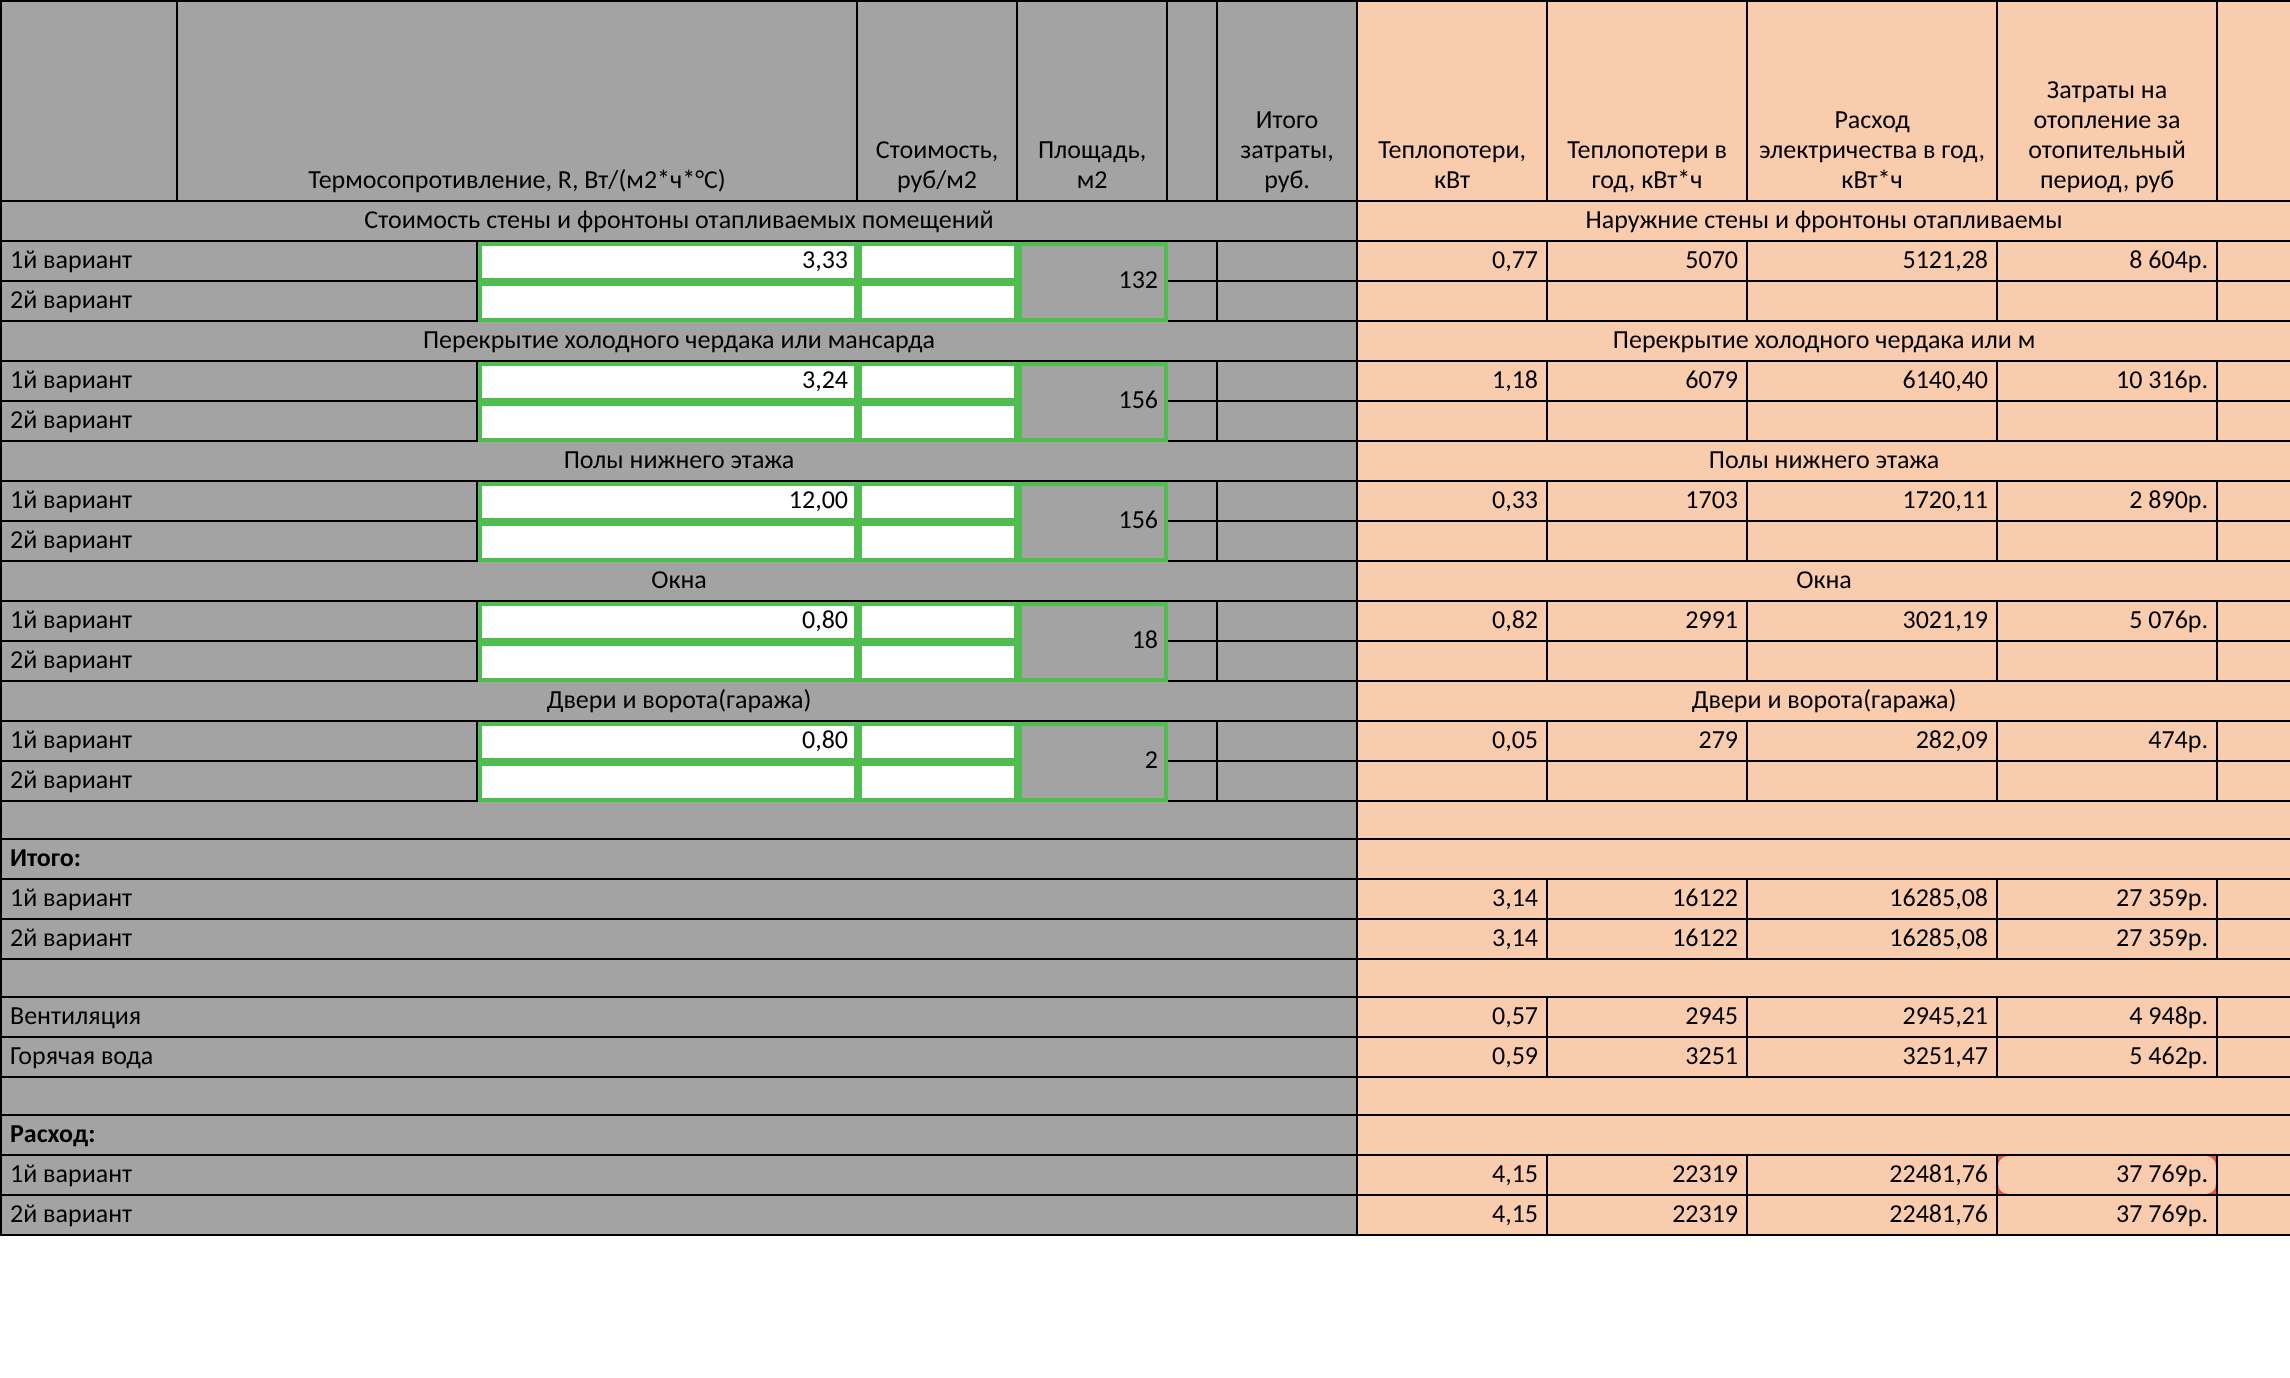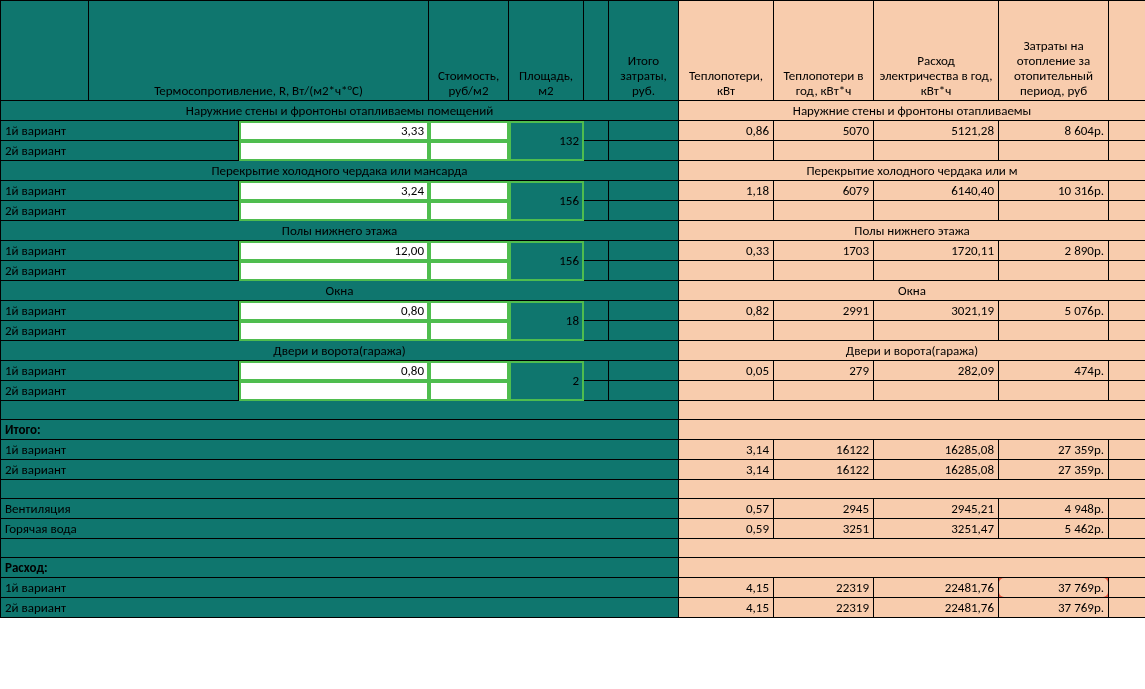--- a/index.html
+++ b/index.html
@@ -22,21 +22,21 @@
     overflow: hidden;
     white-space: nowrap;
   }
   th {
     font-weight: normal;
     vertical-align: bottom;
     text-align: center;
     white-space: normal;
     height: 100px;
   }
-  .blue   { background: #0f766e; }
+  .blue   { background: #a3a3a3; }
   .peach  { background: #f8ccad; }
   .white  { background: #ffffff; }
   .left   { text-align: left; }
   .right  { text-align: right; }
   .center { text-align: center; }
   .bold   { font-weight: bold; }
   
   .inp {
     background: #ffffff;
     outline: 2px solid #4fbd4f;
@@ -102,31 +102,31 @@
     <th class="blue"></th>
     <th class="blue center">Итого затраты, руб.</th>
     <th class="peach center">Теплопотери, кВт</th>
     <th class="peach center">Теплопотери в год, кВт*ч</th>
     <th class="peach center">Расход электричества в год, кВт*ч</th>
     <th class="peach center">Затраты на отопление за отопительный период, руб</th>
     <th class="peach"></th>
   </tr>
 
   <tr>
-    <td class="blue center" colspan="7">Наружние стены и фронтоны отапливаемы помещений</td>
+    <td class="blue center" colspan="7">Стоимость стены и фронтоны отапливаемых помещений</td>
     <td class="peach center" colspan="5">Наружние стены и фронтоны отапливаемы</td>
   </tr>
   <tr>
     <td class="blue left" colspan="2">1й вариант</td>
     <td class="white right inp">3,33</td>
     <td class="white inp"></td>
     <td class="blue right area" rowspan="2">132</td>
     <td class="blue"></td>
     <td class="blue"></td>
-    <td class="peach right">0,86</td>
+    <td class="peach right">0,77</td>
     <td class="peach right">5070</td>
     <td class="peach right">5121,28</td>
     <td class="peach right">8 604р.</td>
     <td class="peach"></td>
   </tr>
   <tr>
     <td class="blue left" colspan="2">2й вариант</td>
     <td class="white inp"></td>
     <td class="white inp"></td>
     <td class="blue"></td>

